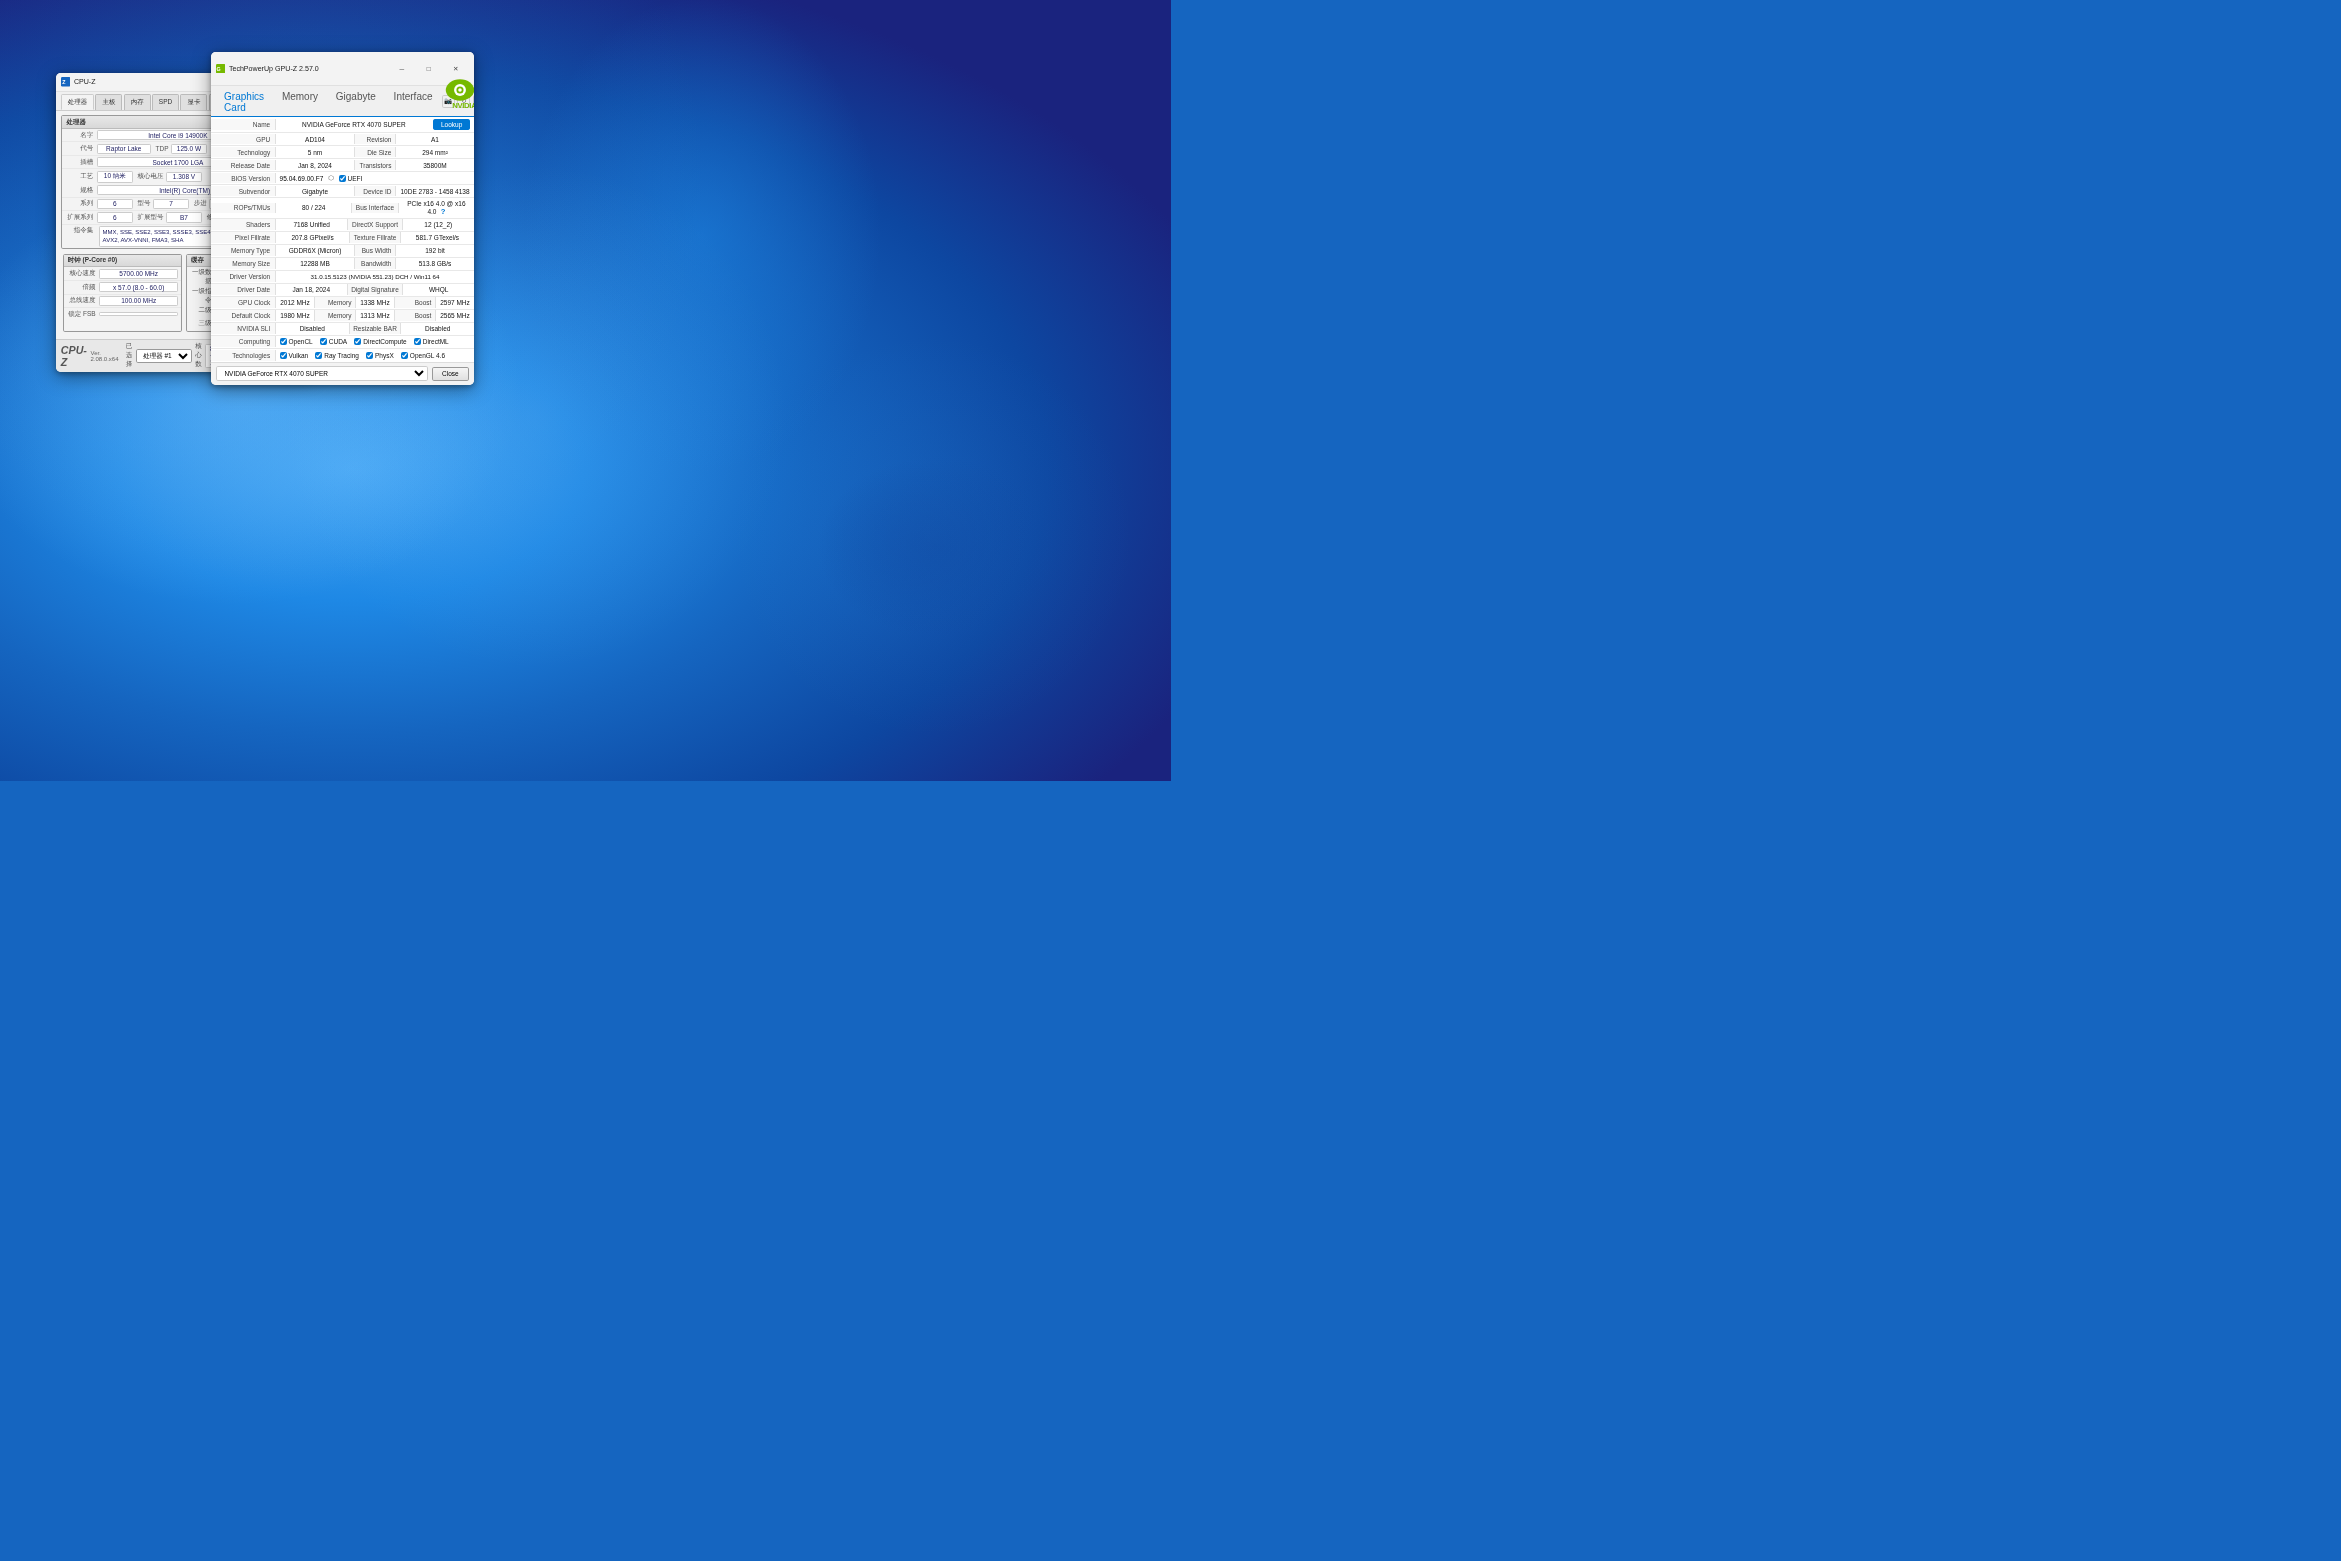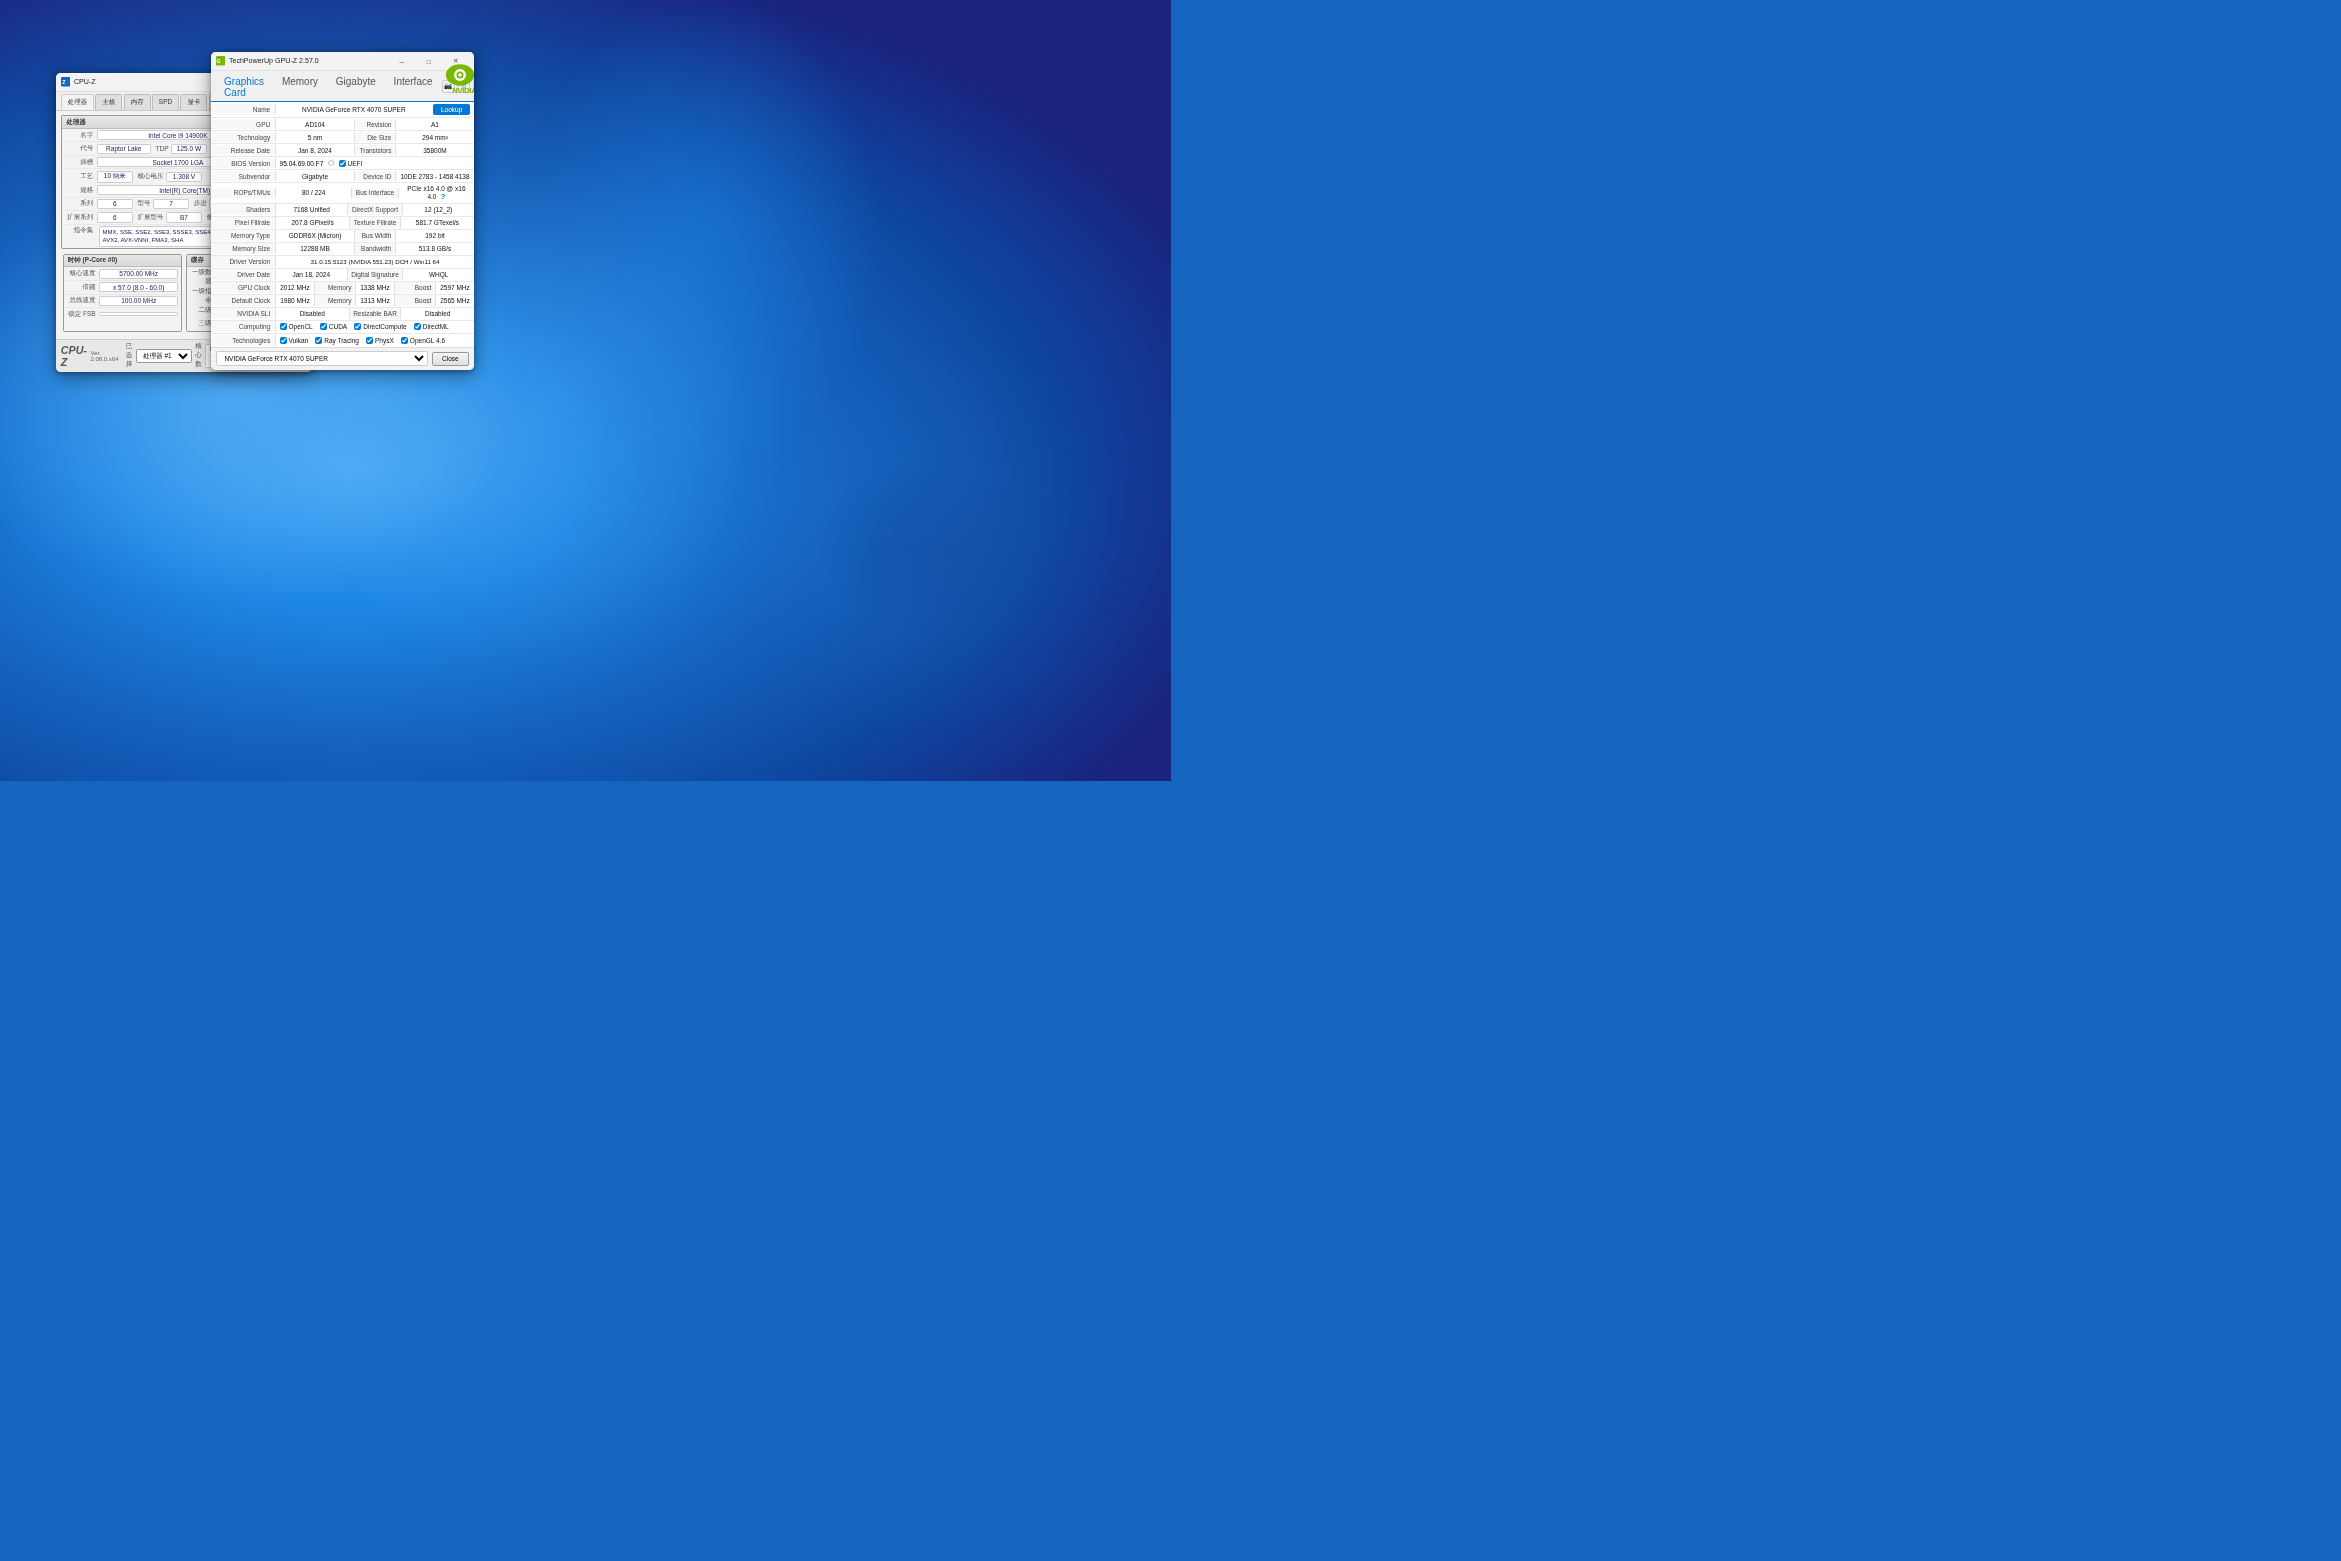--- a/index.html
+++ b/index.html
@@ -319,21 +319,21 @@
     }
 
     
     #gpuz {
       left: 211px;
       top: 52px;
       width: 263px;
     }
 
     .gpuz-title-bar {
-      height: 19px;
+      height: 34px;
       background: #f3f3f3;
       display: flex;
       align-items: center;
       padding: 0 4.8px;
       border-bottom: 0.6px solid #e0e0e0;
     }
 
     .gpuz-tabs {
       display: flex;
       background: #f0f0f0;

